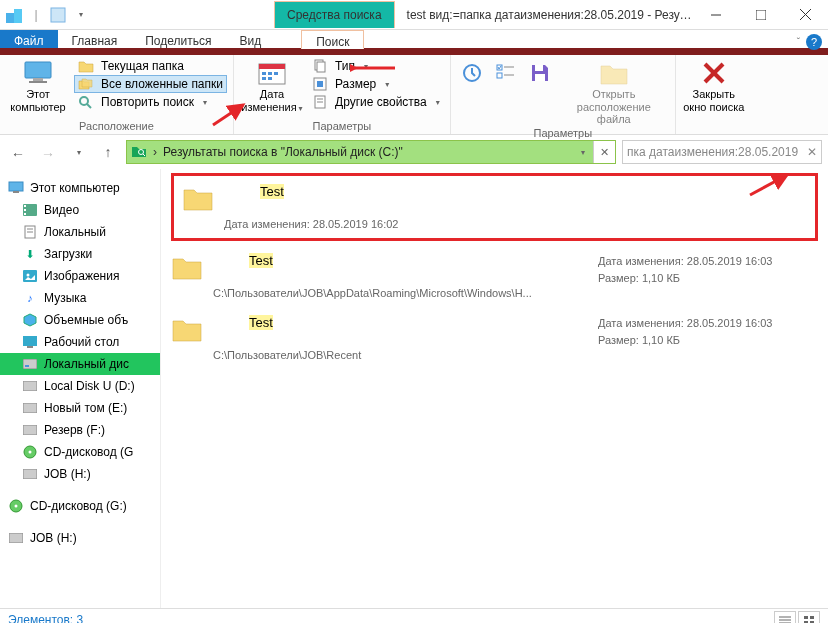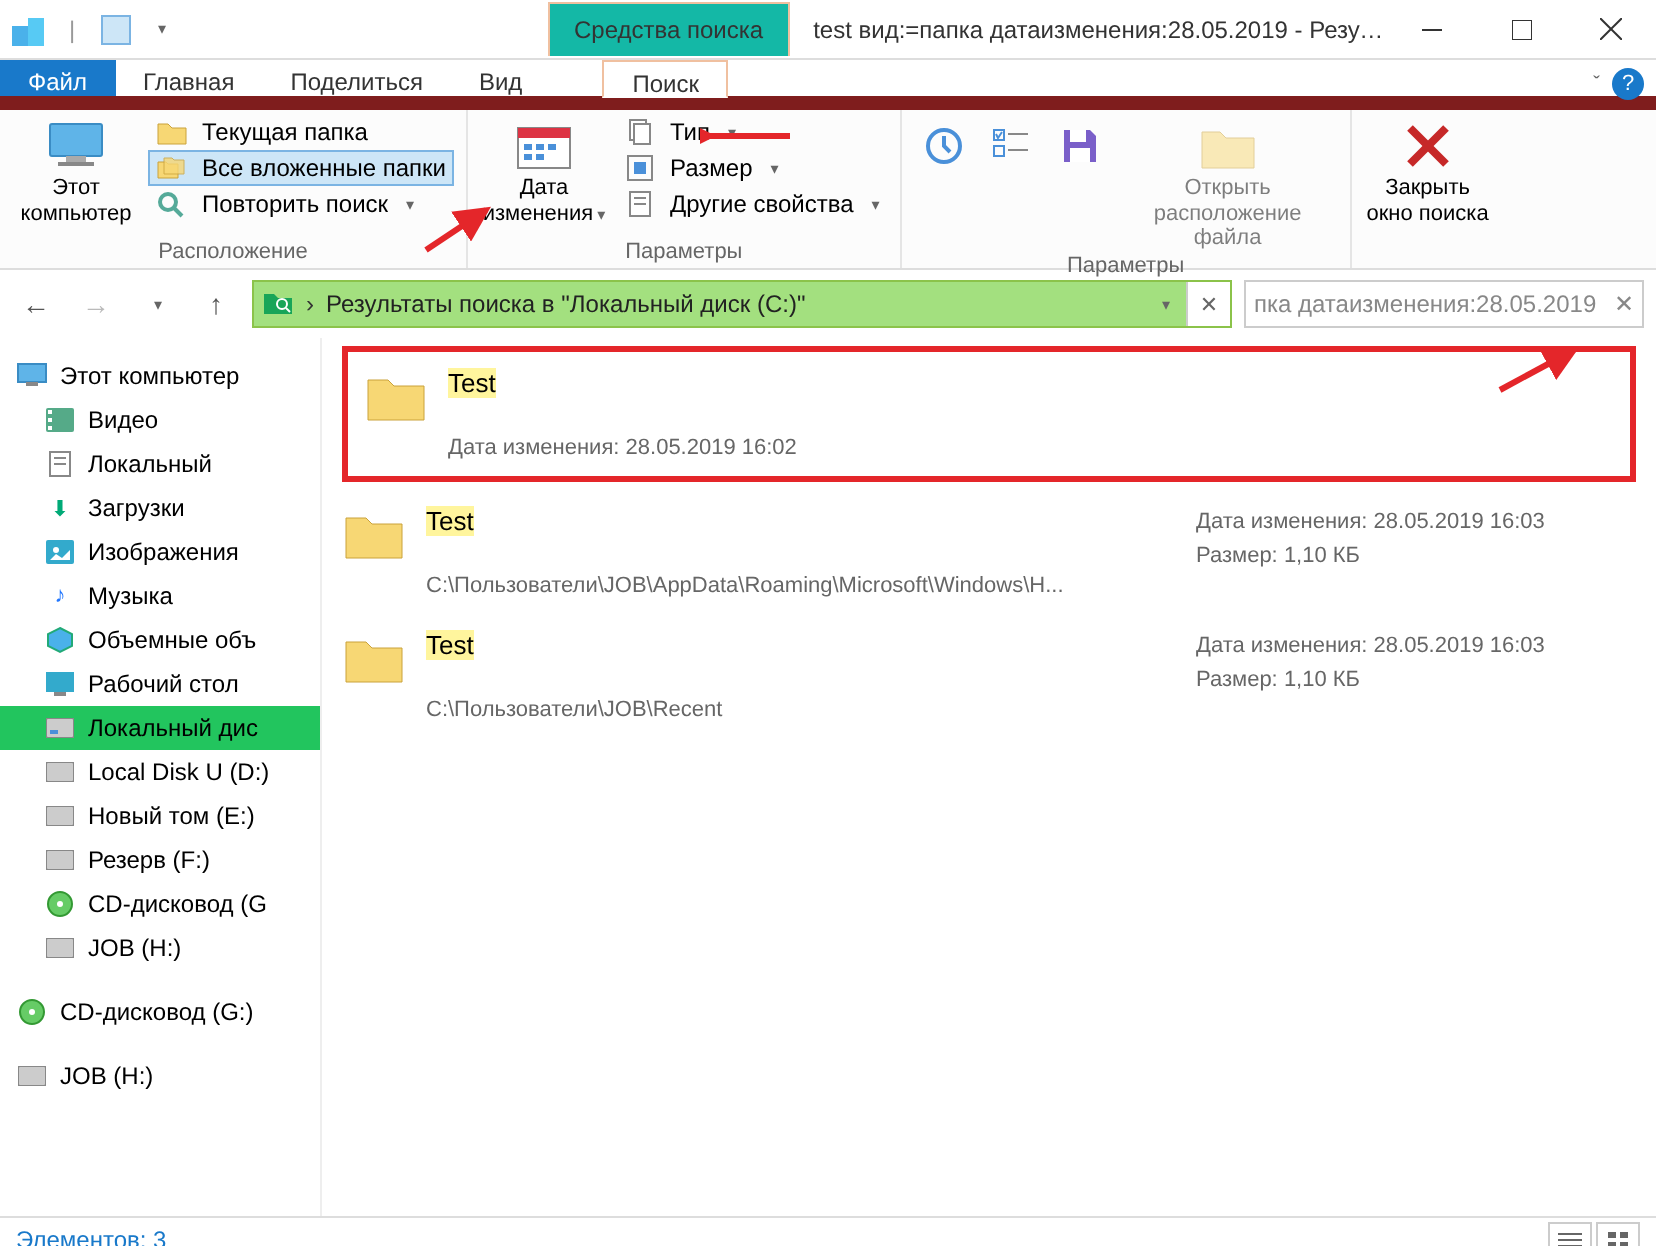--- a/index.html
+++ b/index.html
@@ -54,21 +54,21 @@
   .nav-item.selected { background: #22c55e; }
   .nav-item.top { padding-left: 8px; }
   .nav-icon { width: 16px; height: 16px; display: flex; align-items: center; justify-content: center; font-size: 11px; }
 
   .results { flex: 1; padding: 0 2px; overflow: hidden; position: relative; }
   .result-item { display: flex; align-items: flex-start; padding: 8px 8px; gap: 10px; }
   .result-item.highlighted { border: 3px solid #e4262a; margin: 4px 8px; }
   .folder-big { width: 32px; height: 28px; }
   .res-main { flex: 1; }
   .res-name { font-size: 13px; }
-  .hl { background: #fff59d; }
+  .hl { background: #fff59d; margin-left: 36px; }
   .res-sub { font-size: 11px; color: #666; margin-top: 19px; }
   .res-meta { width: 220px; font-size: 11px; color: #666; line-height: 1.5; }
 
   
   .status { height: 22px; border-top: 1px solid #ddd; display: flex; align-items: center; padding: 0 8px; font-size: 12px; color: #1979ca; }
   .status .spacer { flex: 1; }
   .view-toggle { display: flex; gap: 2px; }
   .view-btn { width: 22px; height: 18px; border: 1px solid #ccc; display: flex; align-items: center; justify-content: center; }
 
   

